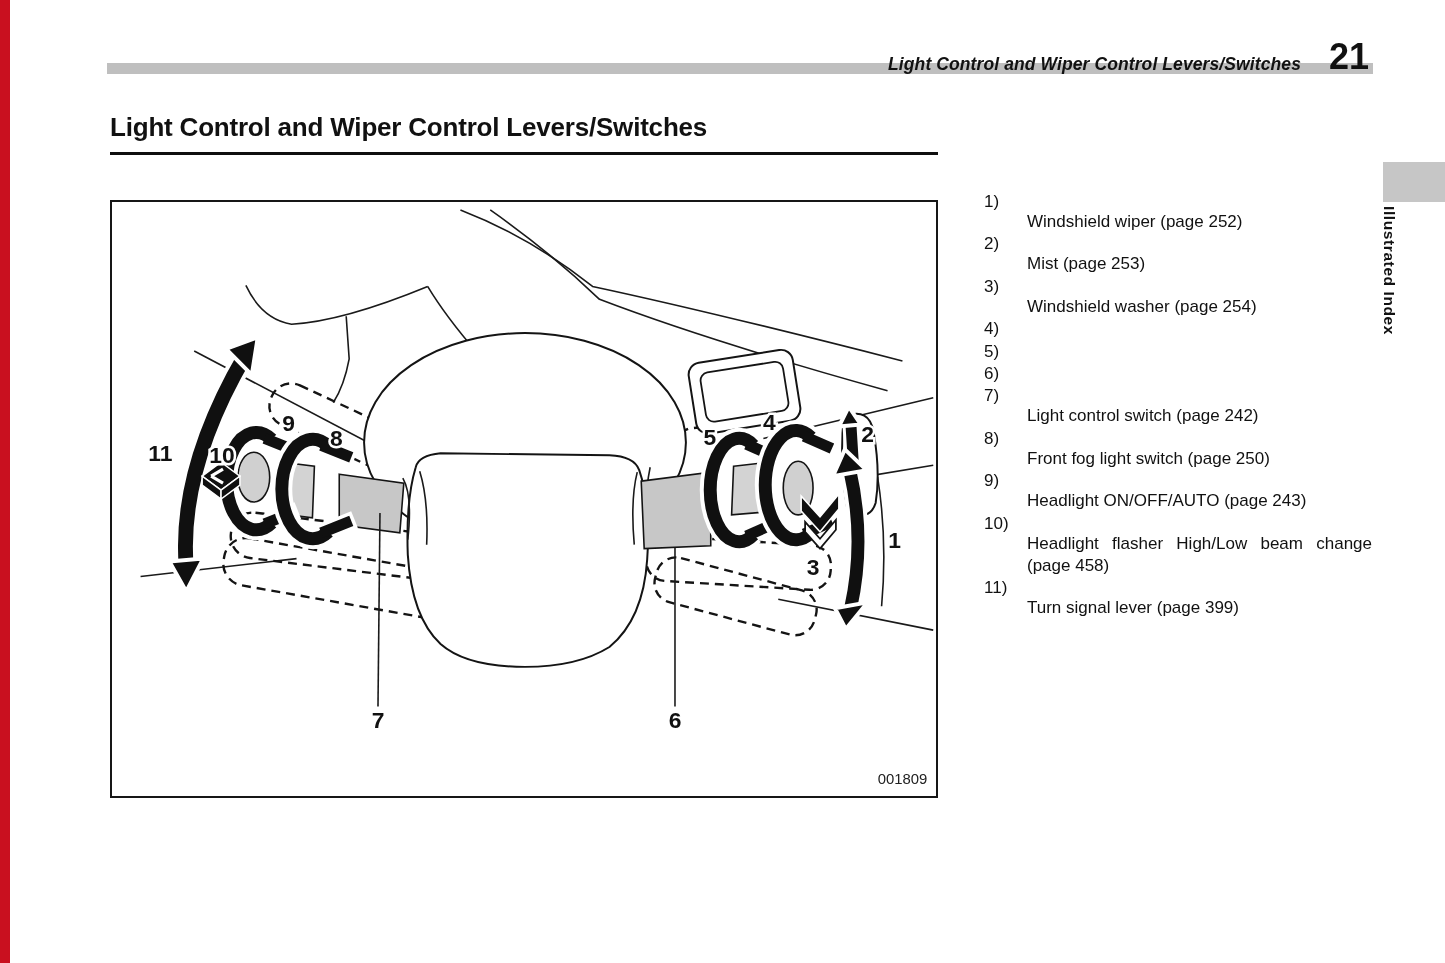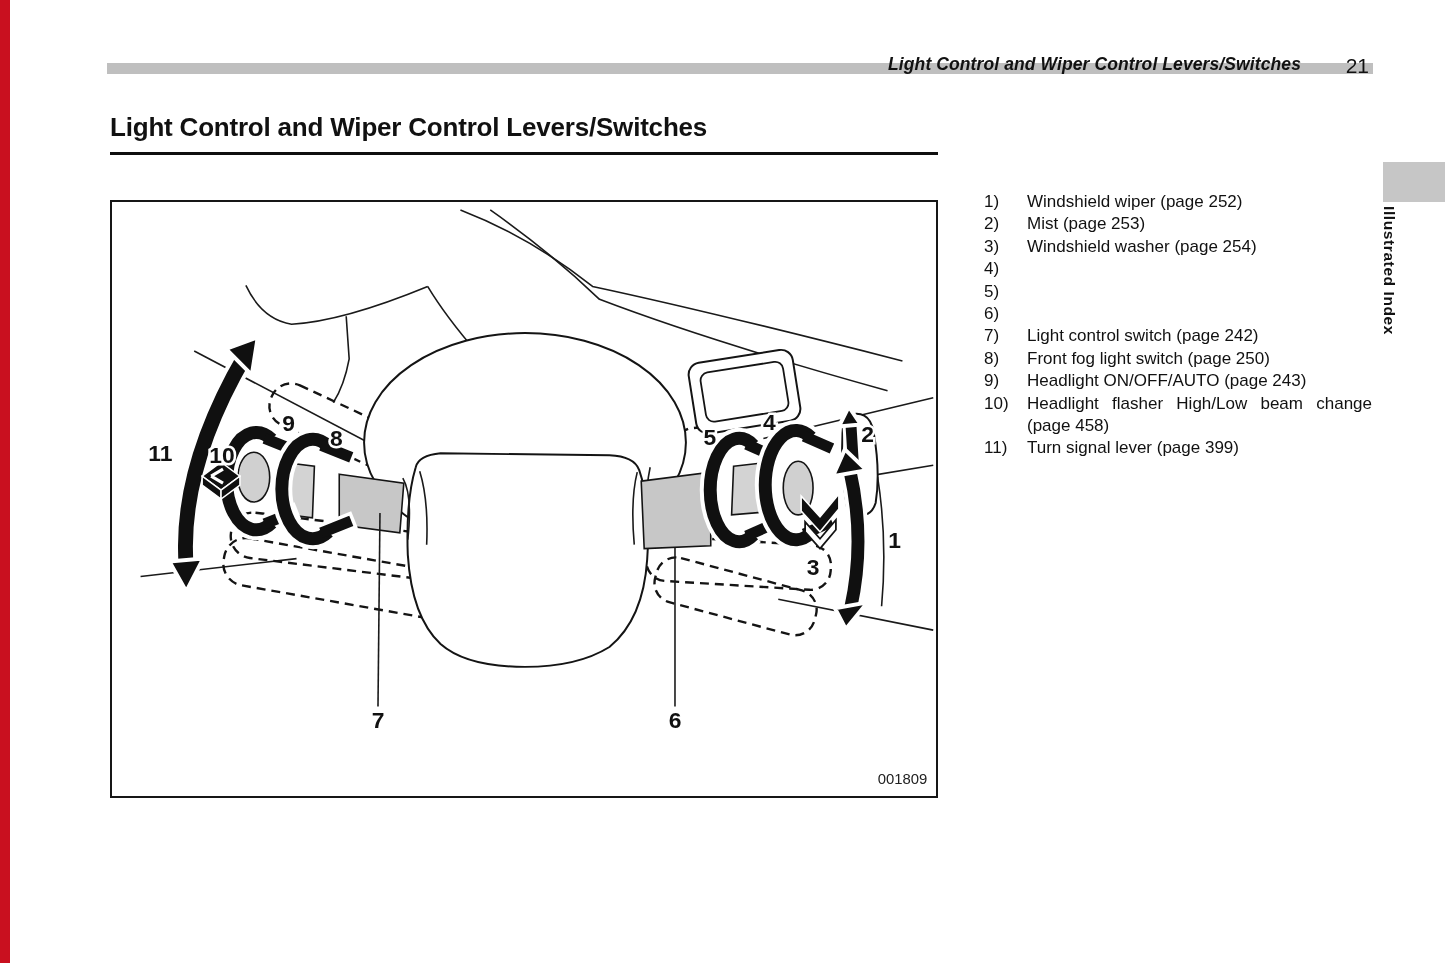--- a/index.html
+++ b/index.html
@@ -3,35 +3,35 @@
 <meta charset="utf-8">
 <style>
   html,body{margin:0;padding:0;}
   body{
     width:1445px;height:963px;position:relative;overflow:hidden;
     background:#ffffff;font-family:"Liberation Sans","DejaVu Sans",sans-serif;color:#111;
   }
   .edge-bar{position:absolute;left:0;top:0;width:10px;height:963px;}
   .hdr-bar{position:absolute;left:107px;top:63px;width:1266px;height:11px;z-index:0;}
   .hdr-title{position:absolute;right:144px;top:54px;font-size:17.5px;font-weight:bold;font-style:italic;z-index:1;letter-spacing:0.1px;}
-  .hdr-page{position:absolute;right:76px;top:54px;font-size:21px;font-weight:normal;z-index:1;}
+  .hdr-page{position:absolute;right:76px;top:36px;font-size:36px;font-weight:bold;z-index:1;}
   .sec-title{
     position:absolute;left:110px;top:112px;width:828px;
     font-size:26px;font-weight:bold;letter-spacing:-0.2px;
     border-bottom:3px solid #0f0f0f;padding-bottom:9px;
   }
   .figure-box{
     position:absolute;left:110px;top:200px;width:828px;height:598px;
     border:2px solid #161616;box-sizing:border-box;background:#fff;
   }
   .figure-box svg{display:block;width:824px;height:594px;}
   .index-list{position:absolute;left:984px;top:191px;width:388px;font-size:17px;line-height:22.4px;}
   .index-row{display:flex;}
   .index-row .num{flex:0 0 43px;}
-  .index-row .txt{flex:1;text-align:justify;}
+  .index-row .txt{flex:1;text-align:justify;margin-top:20px;}
   .side-tab{position:absolute;left:1383px;top:162px;width:62px;height:40px;}
   .side-tab-label{
     position:absolute;left:1380px;top:206px;height:170px;
     writing-mode:vertical-rl;font-size:15.5px;font-weight:bold;letter-spacing:0.6px;white-space:nowrap;
   }
   
   .ln{stroke:#1a1a1a;stroke-width:1.6;fill:none;}
   .dash{stroke:#141414;stroke-width:2.4;fill:none;stroke-dasharray:9 6;}
   .wfill{fill:#ffffff;stroke:#141414;stroke-width:2;}
   .gray{stroke:#141414;stroke-width:1.6;}

